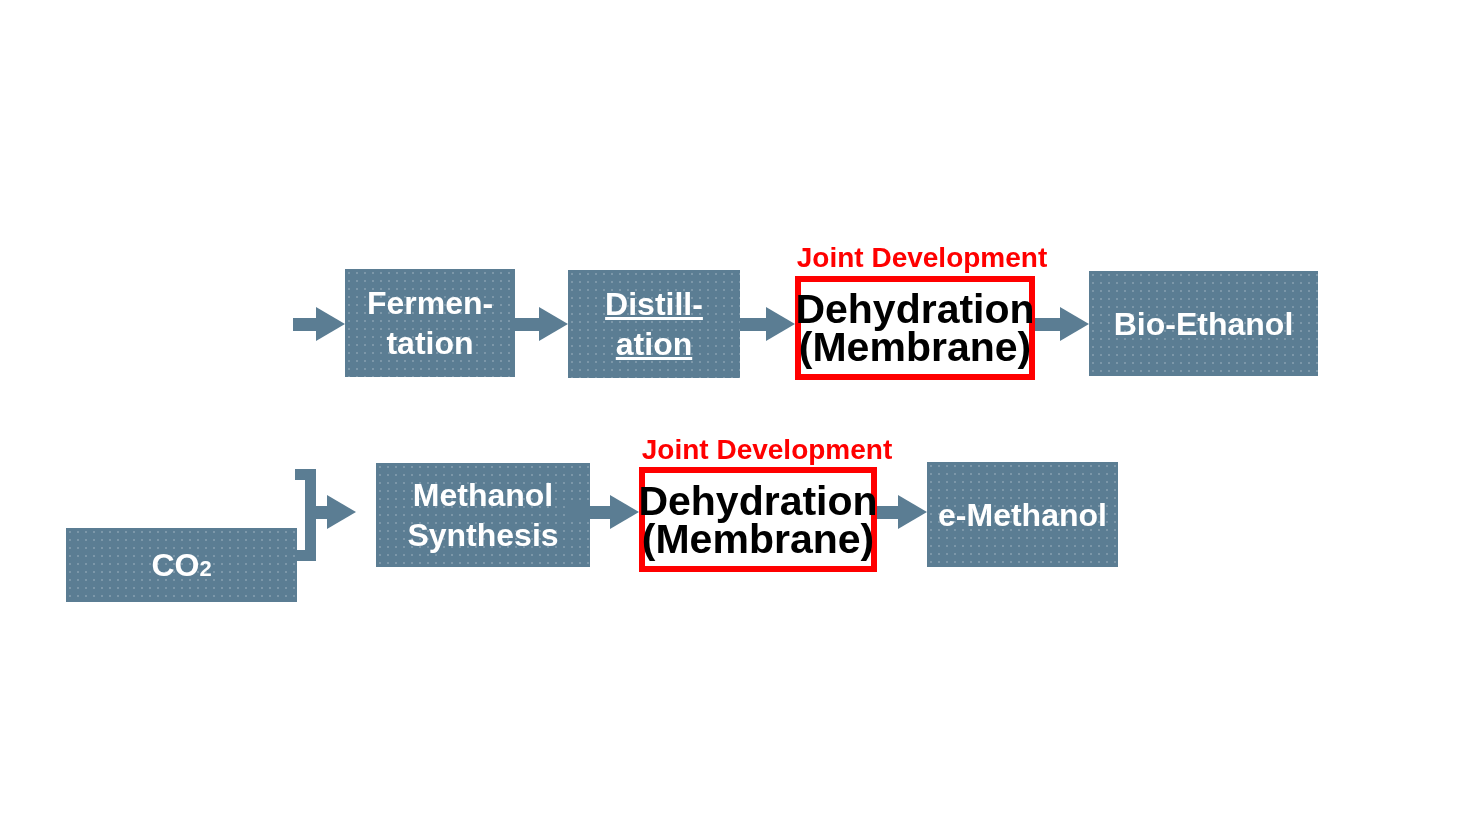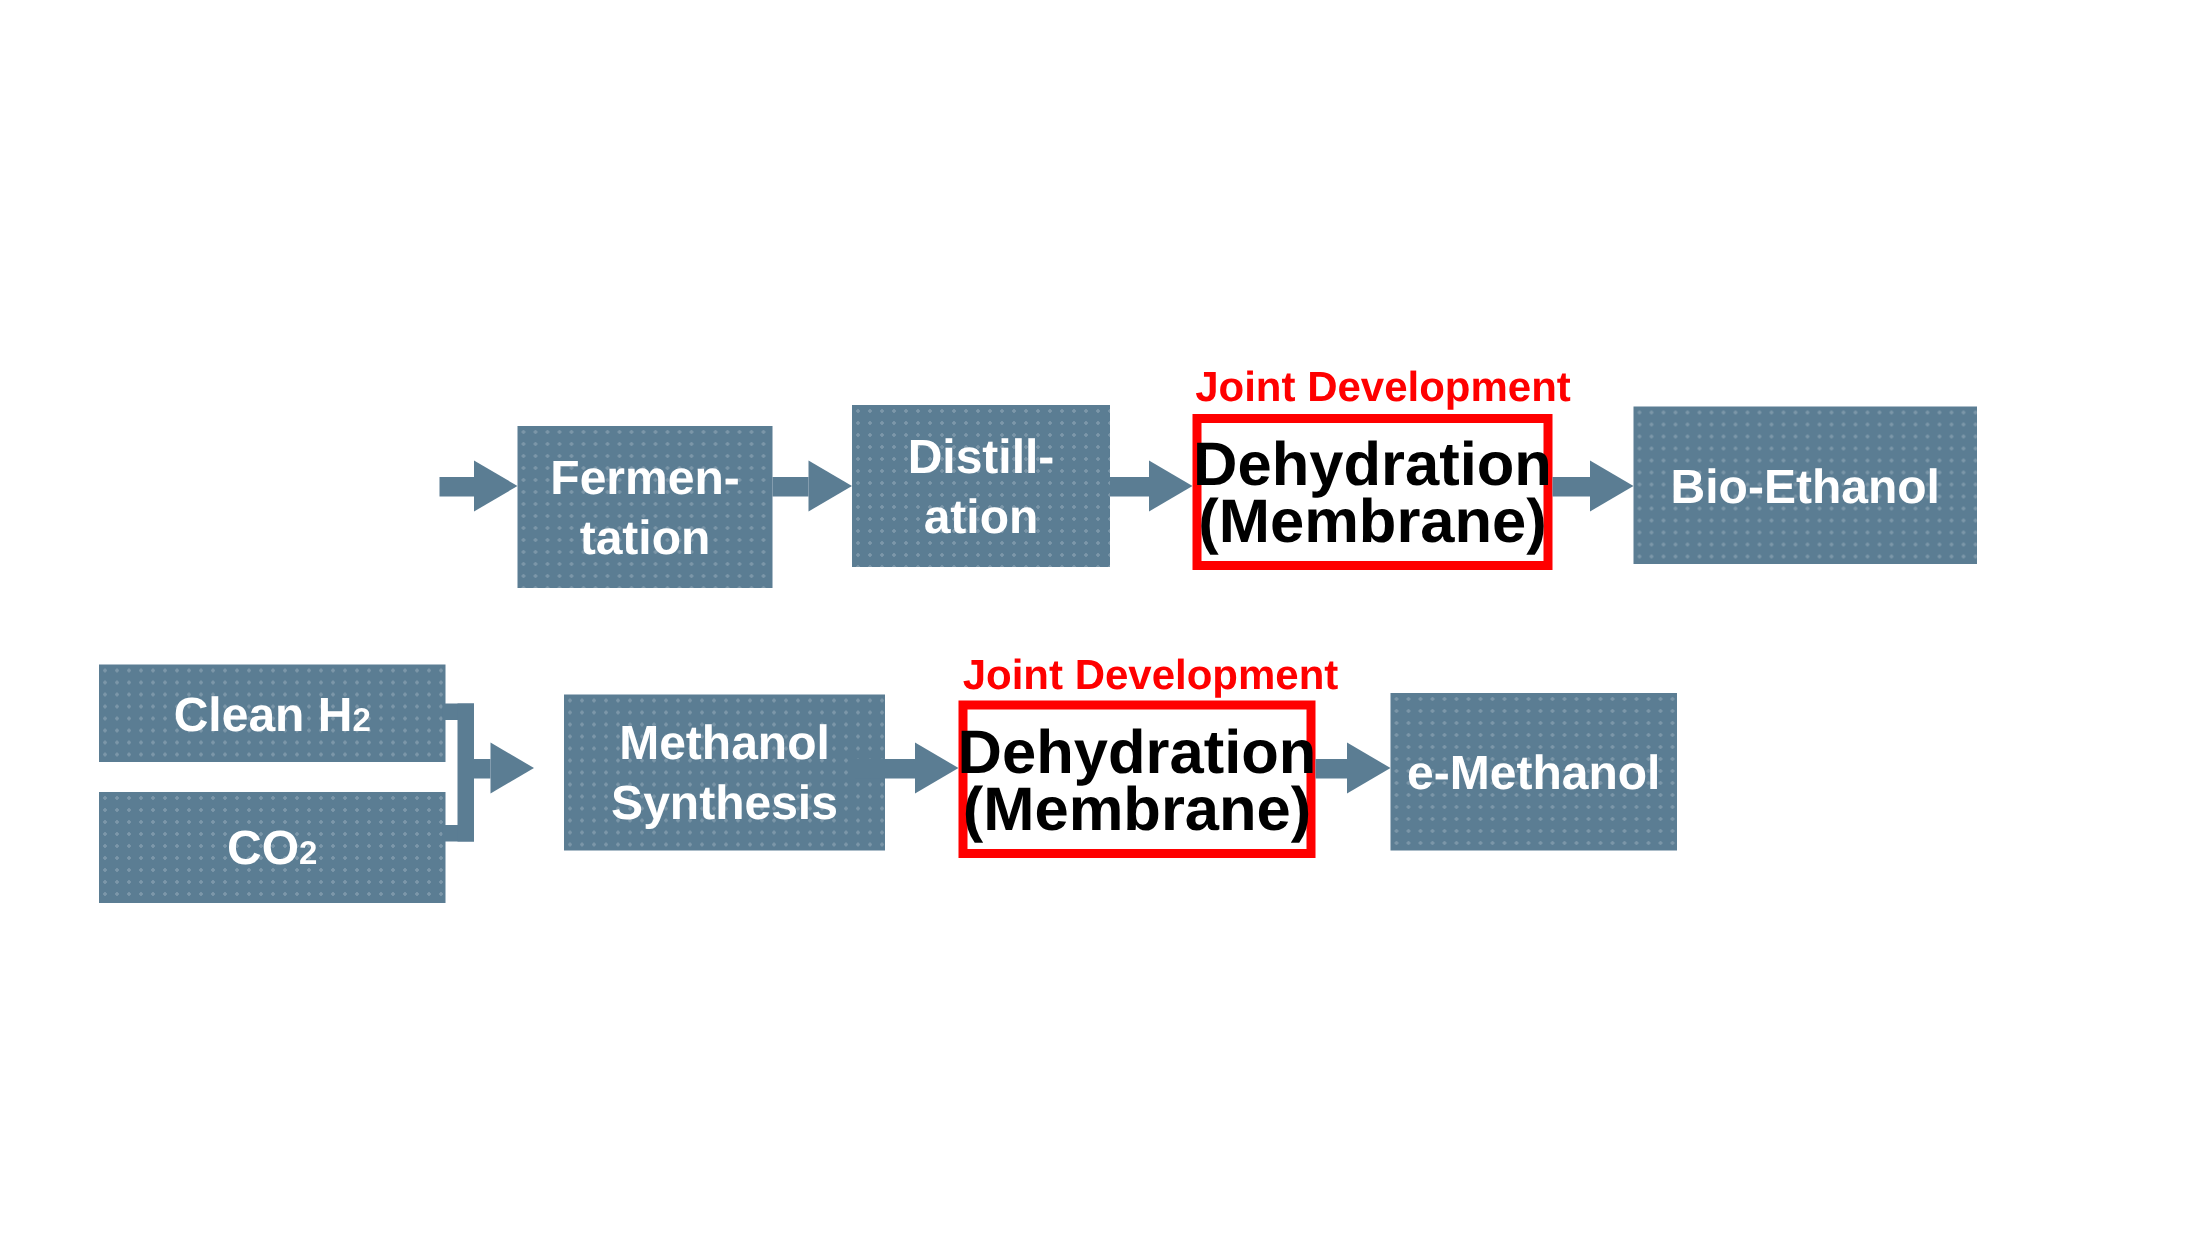--- a/index.html
+++ b/index.html
@@ -75,31 +75,31 @@
 <div id="canvas">
 
   <div class="jd-label" style="left:922px;top:244px;">Joint Development</div>
 
 
   <div class="arrow" style="left:293px;top:307px;width:52px;">
     <div class="shaft"></div>
     <div class="head"></div>
   </div>
 
-  <div class="node" style="left:345px;top:284px;width:170px;height:108px;">
+  <div class="node" style="left:345px;top:269px;width:170px;height:108px;">
     <span>Fermen-</span>
     <span>tation</span>
   </div>
 
   <div class="arrow" style="left:515px;top:307px;width:53px;">
     <div class="shaft"></div>
     <div class="head"></div>
   </div>
 
-  <div class="node" style="left:568px;top:270px;width:172px;height:108px;">
+  <div class="node" style="left:568px;top:270px;width:172px;height:108px;text-decoration:underline;">
     <span>Distill-</span>
     <span>ation</span>
   </div>
 
   <div class="arrow" style="left:740px;top:307px;width:55px;">
     <div class="shaft"></div>
     <div class="head"></div>
   </div>
 
   <div class="hl-node" style="left:795px;top:276px;width:240px;height:104px;">
@@ -111,23 +111,20 @@
     <div class="shaft"></div>
     <div class="head"></div>
   </div>
 
   <div class="node" style="left:1089px;top:271px;width:229px;height:105px;text-align:center;">
     <span>Bio-Ethanol</span>
   </div>
 
   <div class="jd-label" style="left:767px;top:436px;">Joint Development</div>
 
-  <div class="node" style="left:66px;top:443px;width:231px;height:65px;">
-    <span><span>Clean H</span><span class="sub">2</span></span>
-  </div>
 
   <div class="node" style="left:66px;top:528px;width:231px;height:74px;">
     <span><span>CO</span><span class="sub">2</span></span>
   </div>
 
   <div class="bracket" style="left:295px;top:469px;width:21px;height:92px;"></div>
 
   <div class="arrow" style="left:316px;top:495px;width:40px;">
     <div class="shaft"></div>
     <div class="head"></div>

